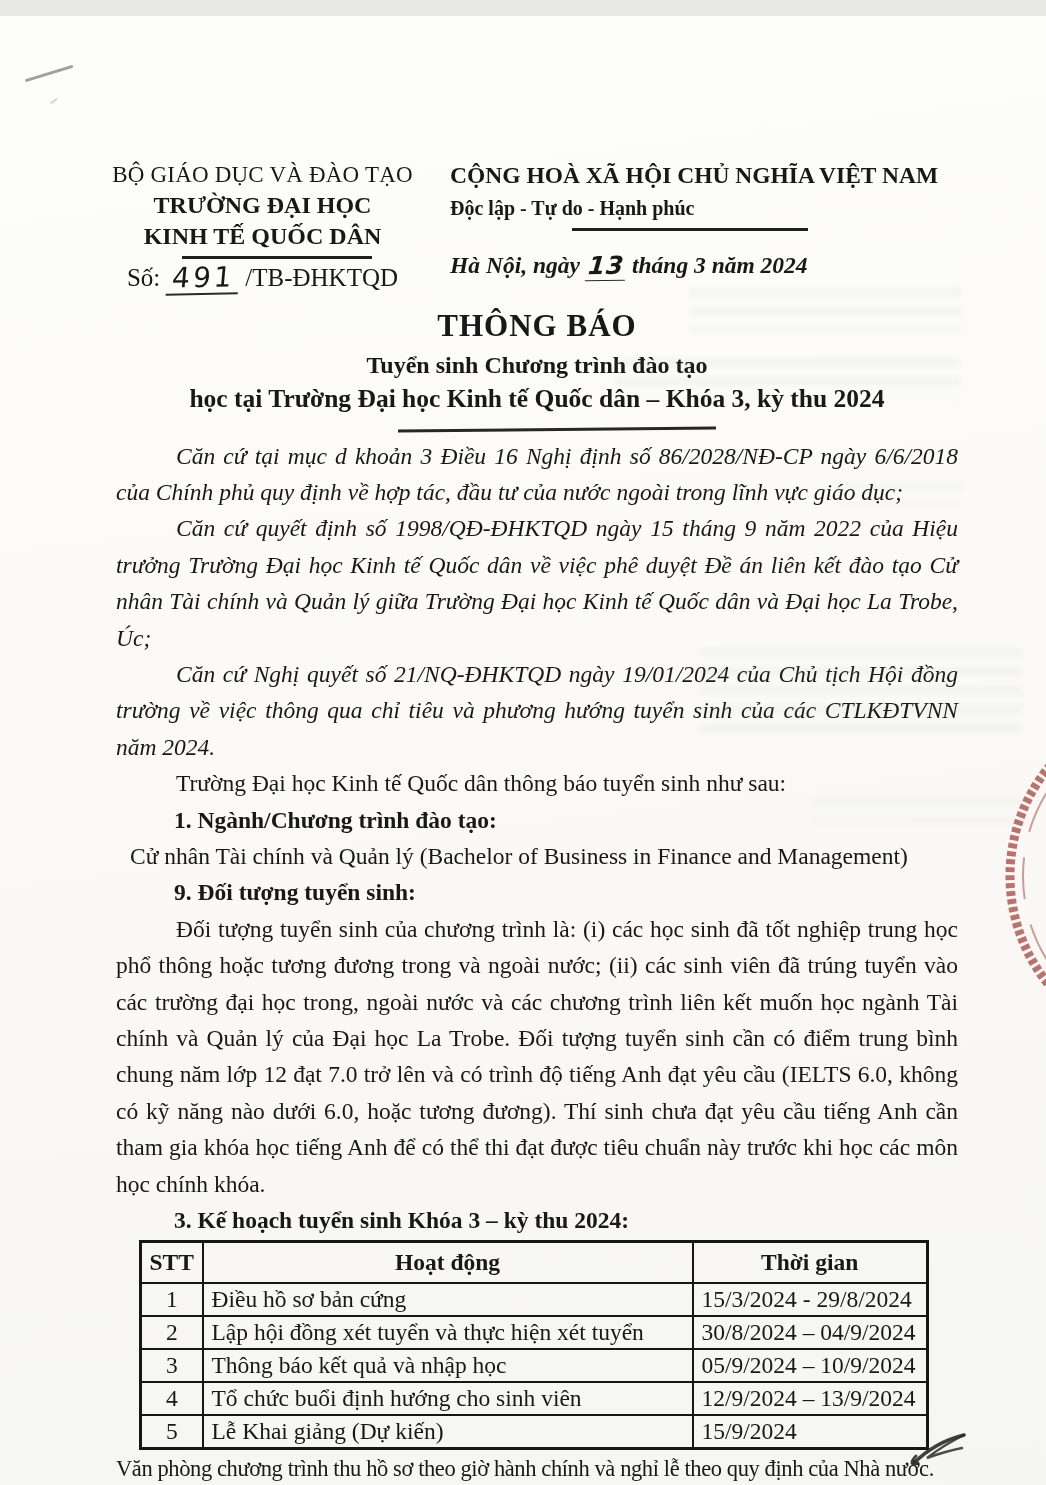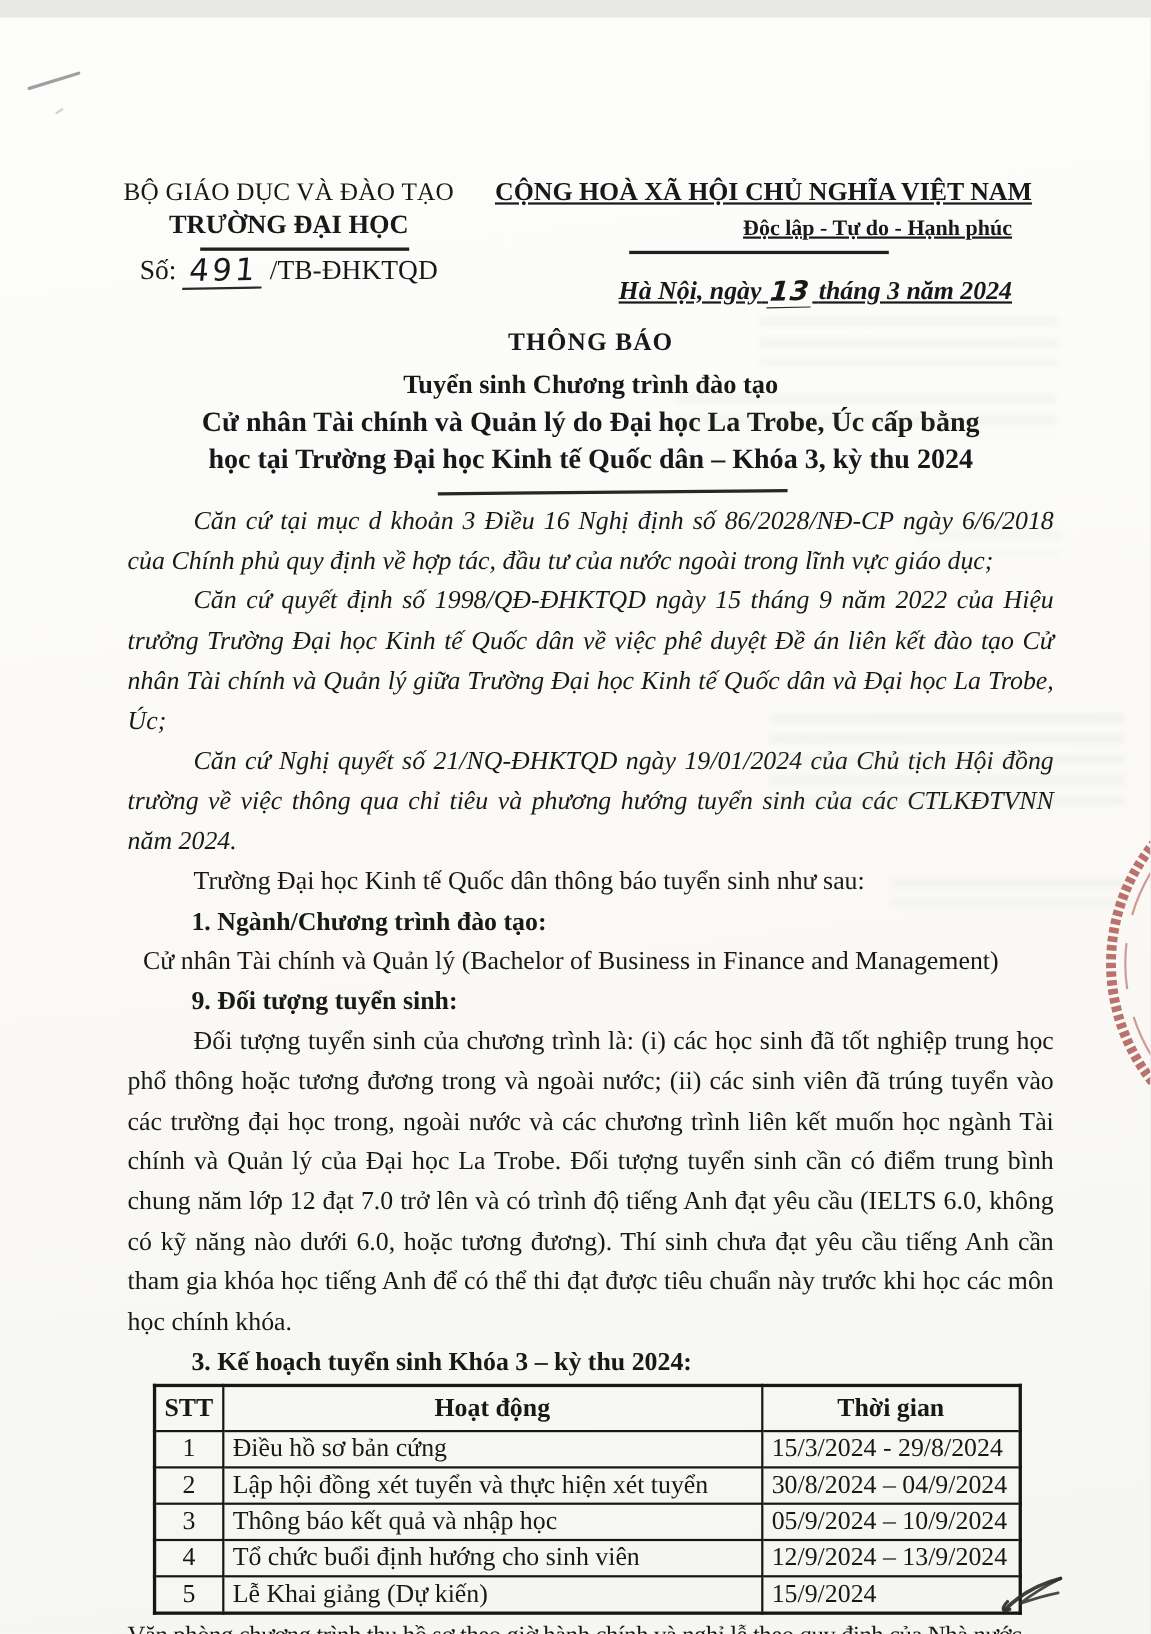--- a/index.html
+++ b/index.html
@@ -14,29 +14,29 @@
   .header-left { margin-left:95px; width:335px; text-align:center; }
   .hl1 { font-size:23px; line-height:30px; letter-spacing:.2px; }
   .hl2, .hl3 { font-size:24px; font-weight:bold; line-height:31px; }
   .hl-rule { width:190px; height:2.5px; background:#1f1f1f; margin:4px auto 3px; transform:translateX(14px); }
   .so-line { font-size:25px; line-height:32px; white-space:nowrap; }
   .handwritten {
     font-family:"DejaVu Sans",sans-serif; display:inline-block;
     transform:skewX(-6deg) rotate(-1deg); font-size:1.12em; letter-spacing:3px;
     border-bottom:2px solid #2a2a2a; line-height:1; padding:0 5px 1px 5px; position:relative; top:1px;
   }
-  .header-right { margin-left:20px; width:470px; text-align:right;text-decoration:underline; }
+  .header-right { margin-left:20px; width:470px; text-align:left; }
   .hr1 { font-size:23.5px; font-weight:bold; line-height:31px; white-space:nowrap; }
   .hr2 { font-size:20px; font-weight:bold; line-height:34px; }
   .hr-rule { width:236px; height:2.5px; background:#1f1f1f; margin:3px auto 0; transform:translateX(5px); }
   .date-line { font-size:23.5px; font-weight:bold; font-style:italic; margin-top:21px; white-space:nowrap; }
   .date-line .handwritten { font-size:1.05em; letter-spacing:1px; border-bottom-width:1px; padding:0 2px 1px; }
   
   .title-block { margin:12px 88px 0 116px; text-align:center; }
-  .t-main { font-size:23px; font-weight:bold; letter-spacing:1px; line-height:40px; }
+  .t-main { font-size:31px; font-weight:bold; letter-spacing:1px; line-height:40px; }
   .t-sub1 { font-size:24px; font-weight:bold; line-height:33px; margin-top:3px; }
   .t-sub2, .t-sub3 { font-size:25.5px; font-weight:bold; line-height:33px; }
   .title-rule { width:318px; height:3px; background:#272727; margin:13px auto 0; transform:translateX(20px) rotate(-.5deg); }
   
   .content { margin:7px 88px 0 116px; font-size:23.5px; line-height:36.4px; text-align:justify; }
   .content p { margin:0; }
   .preamble { font-style:italic; text-indent:60px; }
   .intro { text-indent:60px; }
   .sec-h { font-weight:bold; text-indent:58px; }
   .sec1-body { text-indent:14px; }
@@ -79,20 +79,21 @@
   <div class="ghost g1"></div>
   <div class="ghost g2"></div>
   <div class="ghost g3"></div>
   <div class="ghost g4"></div>
   <div class="ghost g5"></div>
 
   <div class="header">
     <div class="header-left">
       <div class="hl1">BỘ GIÁO DỤC VÀ ĐÀO TẠO</div>
       <div class="hl2">TRƯỜNG ĐẠI HỌC</div>
+      <div class="hl3">KINH TẾ QUỐC DÂN</div>
       <div class="hl-rule"></div>
       <div class="so-line">
         <span>Số:</span>
         <span class="handwritten">491</span>
         <span>/TB-ĐHKTQD</span>
       </div>
     </div>
     <div class="header-right">
       <div class="hr1">CỘNG HOÀ XÃ HỘI CHỦ NGHĨA VIỆT NAM</div>
       <div class="hr2">Độc lập - Tự do - Hạnh phúc</div>
@@ -101,21 +102,20 @@
         <span>Hà Nội, ngày</span>
         <span class="handwritten">13</span>
         <span>tháng 3 năm 2024</span>
       </div>
     </div>
   </div>
 
   <div class="title-block">
     <div class="t-main">THÔNG BÁO</div>
     <div class="t-sub1">Tuyển sinh Chương trình đào tạo</div>
-    <div class="t-sub2">Cử nhân Tài chính và Quản lý do Đại học La Trobe, Úc cấp bằng</div>
     <div class="t-sub3">học tại Trường Đại học Kinh tế Quốc dân – Khóa 3, kỳ thu 2024</div>
     <div class="title-rule"></div>
   </div>
 
   <div class="content">
     <p class="preamble">Căn cứ tại mục d khoản 3 Điều 16 Nghị định số 86/2028/NĐ-CP ngày 6/6/2018 của Chính phủ quy định về hợp tác, đầu tư của nước ngoài trong lĩnh vực giáo dục;</p>
     <p class="preamble">Căn cứ quyết định số 1998/QĐ-ĐHKTQD ngày 15 tháng 9 năm 2022 của Hiệu trưởng Trường Đại học Kinh tế Quốc dân về việc phê duyệt Đề án liên kết đào tạo Cử nhân Tài chính và Quản lý giữa Trường Đại học Kinh tế Quốc dân và Đại học La Trobe, Úc;</p>
     <p class="preamble">Căn cứ Nghị quyết số 21/NQ-ĐHKTQD ngày 19/01/2024 của Chủ tịch Hội đồng trường về việc thông qua chỉ tiêu và phương hướng tuyển sinh của các CTLKĐTVNN năm 2024.</p>
     <p class="intro">Trường Đại học Kinh tế Quốc dân thông báo tuyển sinh như sau:</p>
 

